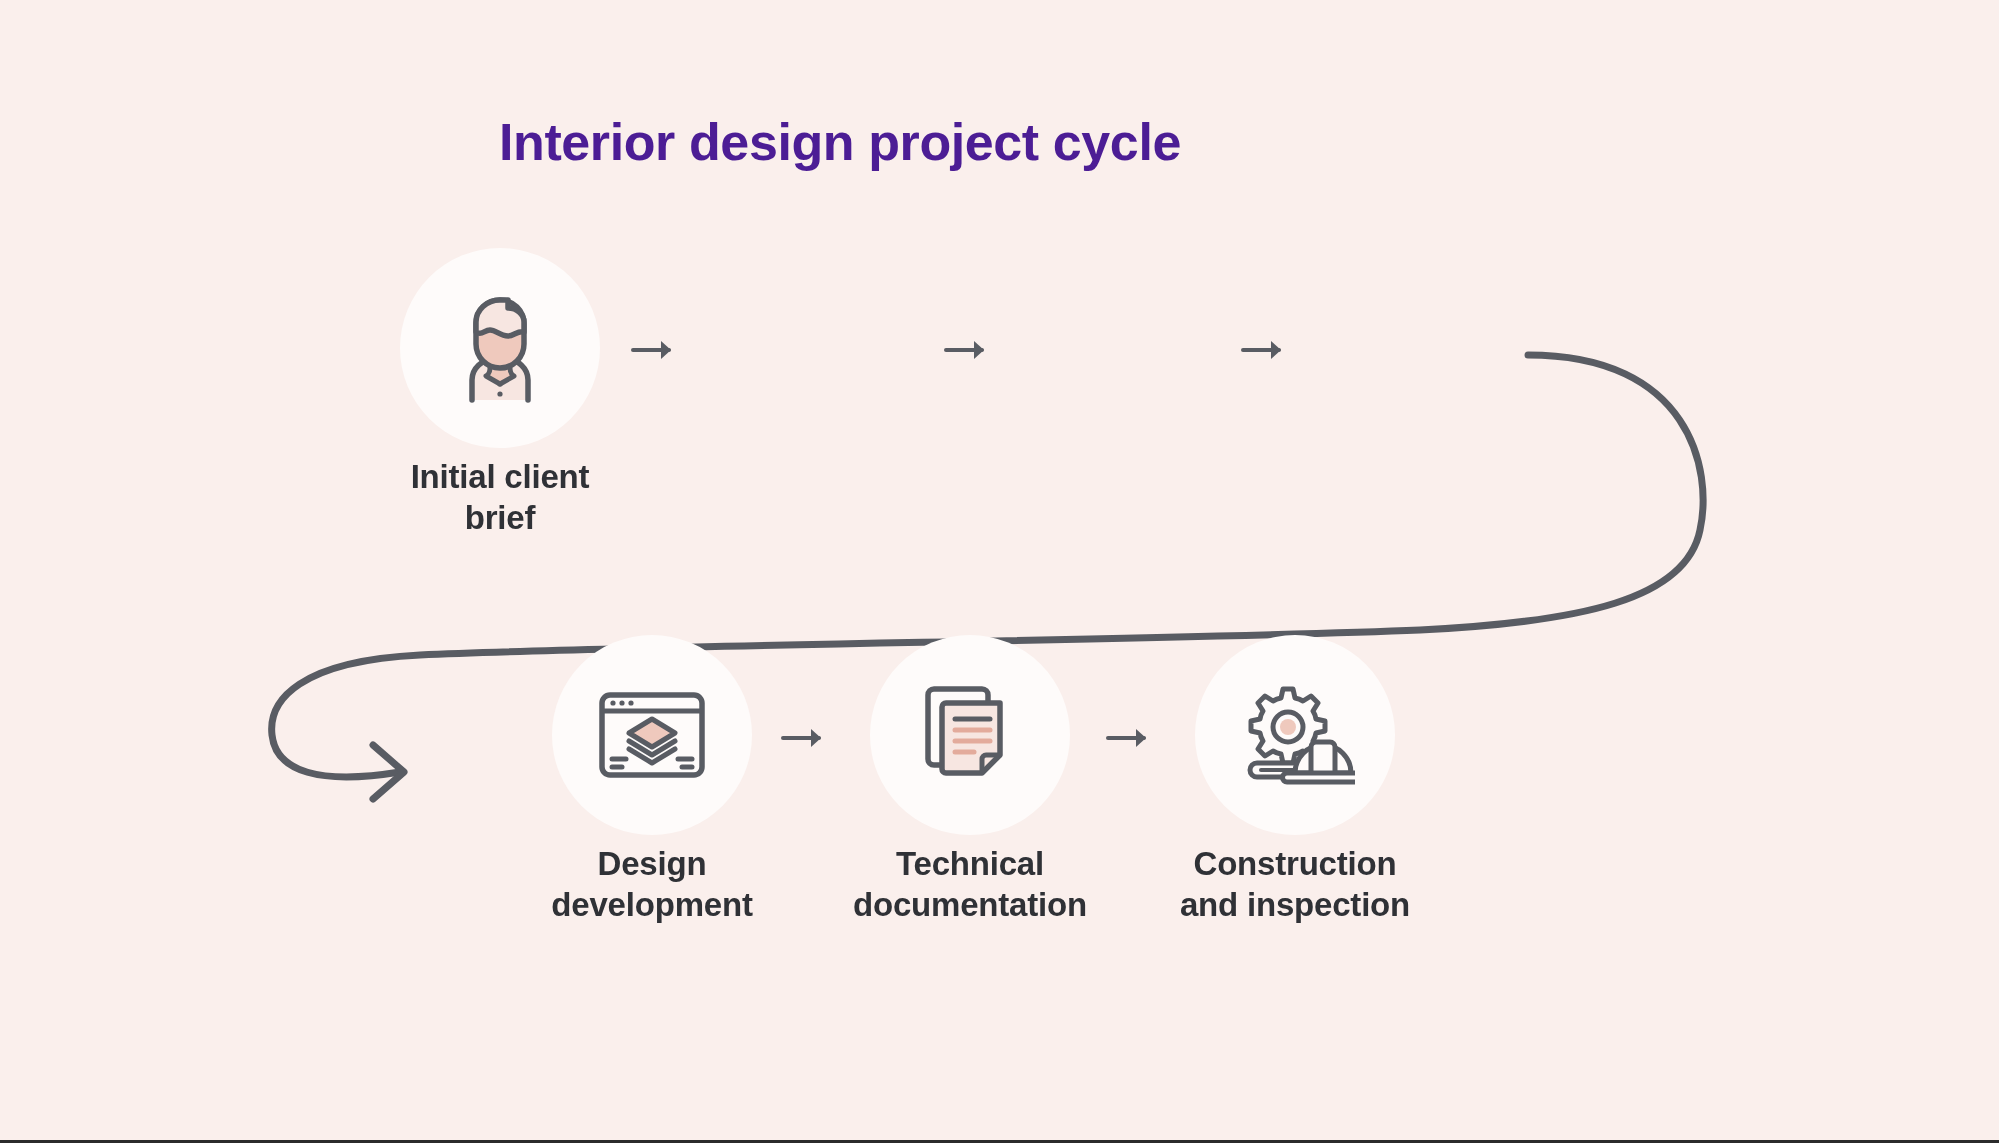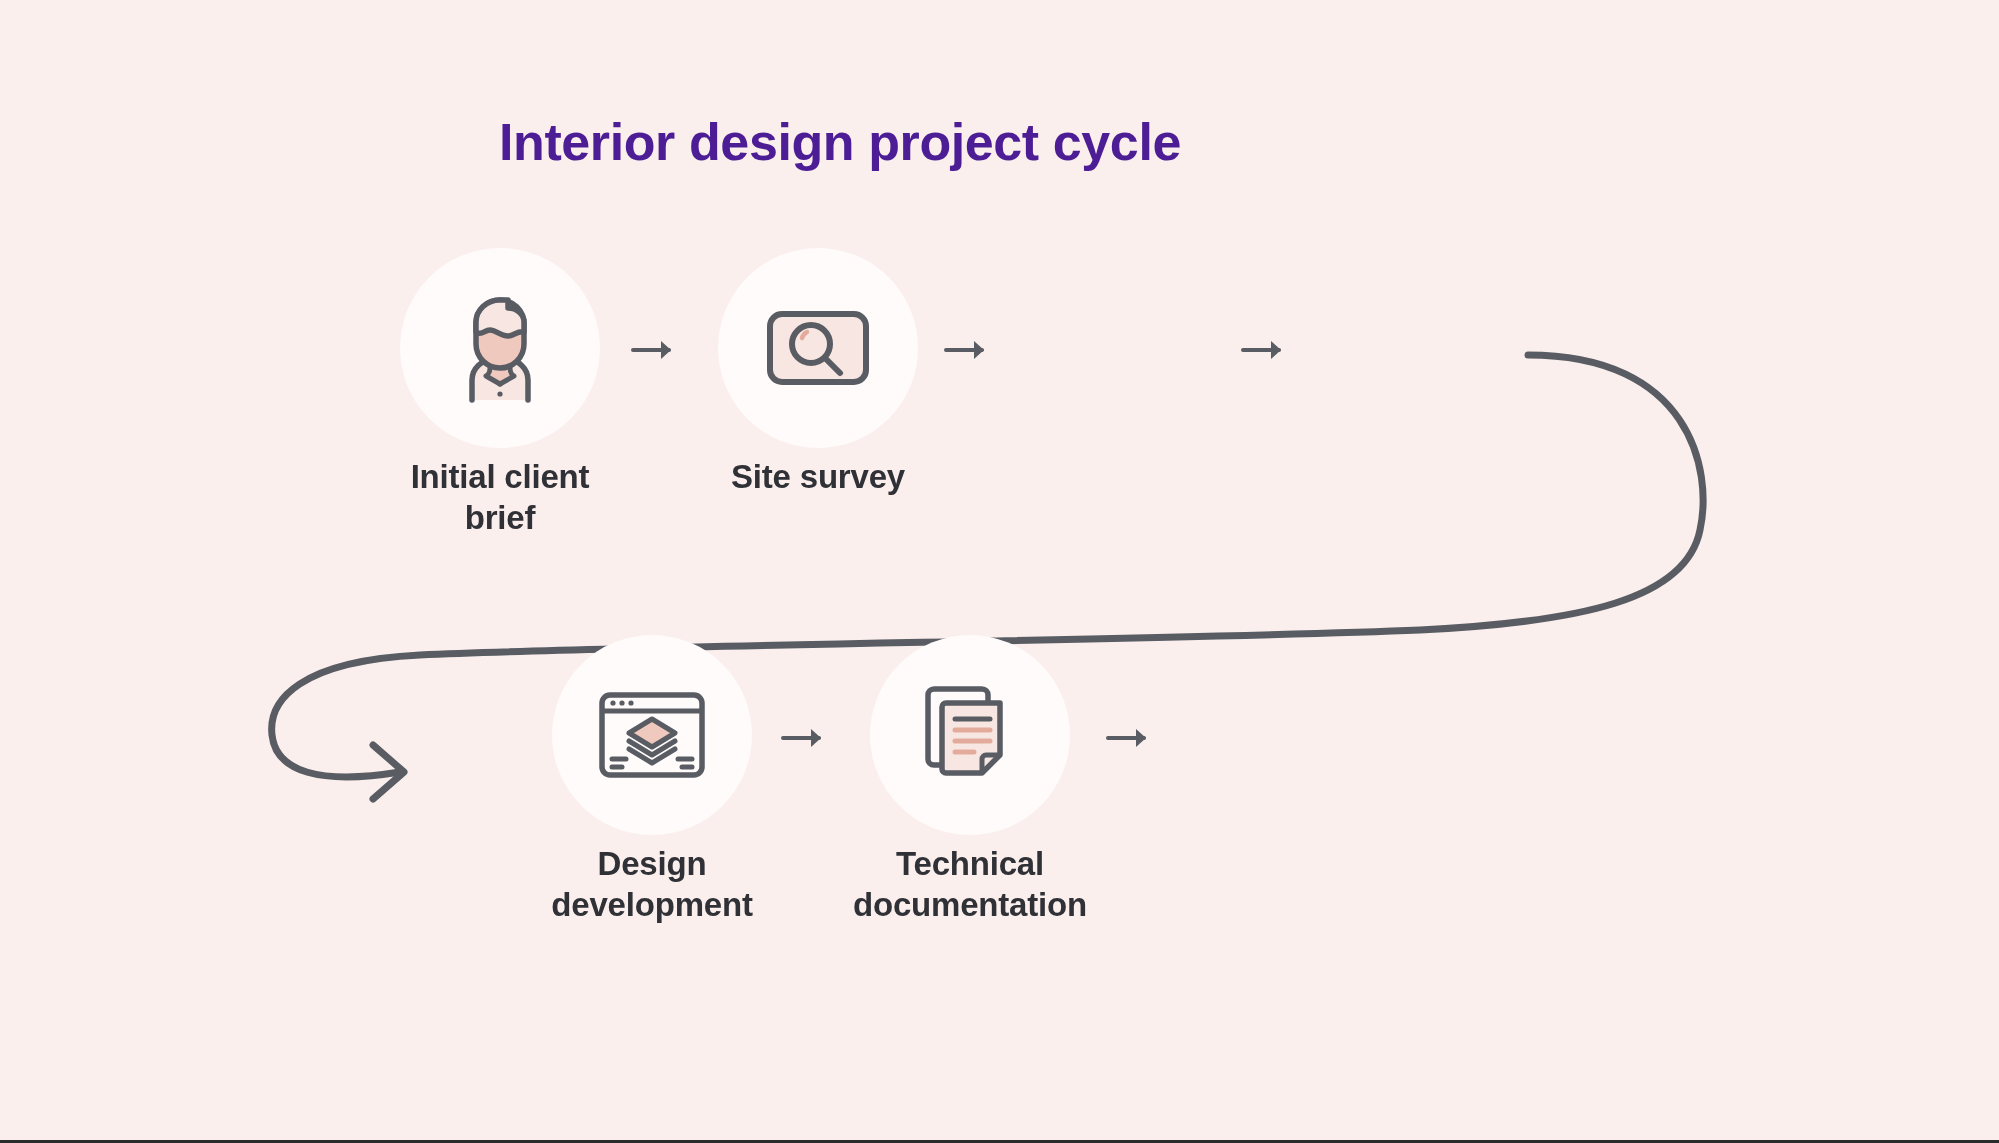--- a/index.html
+++ b/index.html
@@ -113,31 +113,20 @@
     </div>
     <div class="node-label">Initial client
 brief</div>
   </div>
 
   <svg class="step-arrow" style="left:625px; top:330px;" viewBox="0 0 60 40" fill="none">
     <path d="M8 20 H44" stroke="#595c63" stroke-width="4" stroke-linecap="round"></path>
     <path d="M36 11 L46 20 L36 29 Z" fill="#595c63"></path>
   </svg>
 
-  <div class="node" style="left:688px; top:248px;">
-    <div class="circle">
-      <svg width="120" height="120" viewBox="0 0 120 120">
-        <rect x="12" y="26" width="96" height="68" rx="12" fill="#f7e6e1" stroke="#595c63" stroke-width="6"></rect>
-        <circle cx="53" cy="56" r="19" fill="none" stroke="#595c63" stroke-width="6"></circle>
-        <path d="M44 50 a10 10 0 0 1 5 -6" stroke="#e3ab9c" stroke-width="4.5" stroke-linecap="round" fill="none"></path>
-        <path d="M67 70 L82 85" stroke="#595c63" stroke-width="6" stroke-linecap="round"></path>
-      </svg>
-    </div>
-    <div class="node-label">Site survey</div>
-  </div>
 
   <svg class="step-arrow" style="left:938px; top:330px;" viewBox="0 0 60 40" fill="none">
     <path d="M8 20 H44" stroke="#595c63" stroke-width="4" stroke-linecap="round"></path>
     <path d="M36 11 L46 20 L36 29 Z" fill="#595c63"></path>
   </svg>
 
 
   <svg class="step-arrow" style="left:1235px; top:330px;" viewBox="0 0 60 40" fill="none">
     <path d="M8 20 H44" stroke="#595c63" stroke-width="4" stroke-linecap="round"></path>
     <path d="M36 11 L46 20 L36 29 Z" fill="#595c63"></path>
@@ -189,14 +178,36 @@
     </div>
     <div class="node-label">Technical
 documentation</div>
   </div>
 
   <svg class="step-arrow" style="left:1100px; top:718px;" viewBox="0 0 60 40" fill="none">
     <path d="M8 20 H44" stroke="#595c63" stroke-width="4" stroke-linecap="round"></path>
     <path d="M36 11 L46 20 L36 29 Z" fill="#595c63"></path>
   </svg>
 
+  <div class="node" style="left:1165px; top:635px;">
+    <div class="circle">
+      <svg width="120" height="120" viewBox="0 0 120 120">
+
+        <path d="M48 14 h10 l2 9 a22 22 0 0 1 8 3 l8 -5 l7 7 l-5 8 a22 22 0 0 1 3 8 l9 2 v10 l-9 2
+                 a22 22 0 0 1 -3 8 l5 8 l-7 7 l-8 -5 a22 22 0 0 1 -8 3 l-2 9 h-10 l-2 -9
+                 a22 22 0 0 1 -8 -3 l-8 5 l-7 -7 l5 -8 a22 22 0 0 1 -3 -8 l-9 -2 v-10 l9 -2
+                 a22 22 0 0 1 3 -8 l-5 -8 l7 -7 l8 5 a22 22 0 0 1 8 -3 z" fill="#fefbfa" stroke="#595c63" stroke-width="5" stroke-linejoin="round"></path>
+        <circle cx="53" cy="52" r="15" fill="#fefbfa" stroke="#595c63" stroke-width="5"></circle>
+        <circle cx="53" cy="52" r="8" fill="#efc9bd"></circle>
+
+        <path d="M22 88 h46 v14 H22 a7 7 0 0 1 0 -14 z" fill="#fefbfa" stroke="#595c63" stroke-width="5" stroke-linejoin="round"></path>
+        <path d="M26 95 h40" stroke="#595c63" stroke-width="4" stroke-linecap="round"></path>
+
+        <path d="M60 98 a28 28 0 0 1 56 0 z" fill="#fefbfa" stroke="#595c63" stroke-width="5" stroke-linejoin="round"></path>
+        <path d="M76 98 V72 a5 5 0 0 1 5 -5 h14 a5 5 0 0 1 5 5 v26" fill="#fefbfa" stroke="#595c63" stroke-width="5" stroke-linejoin="round"></path>
+        <path d="M52 98 h72 a4 4 0 0 1 0 9 H52 a4 4 0 0 1 0 -9 z" fill="#fefbfa" stroke="#595c63" stroke-width="5" stroke-linejoin="round"></path>
+      </svg>
+    </div>
+    <div class="node-label">Construction
+and inspection</div>
+  </div>
 
 </div>
 
 </body></html>

